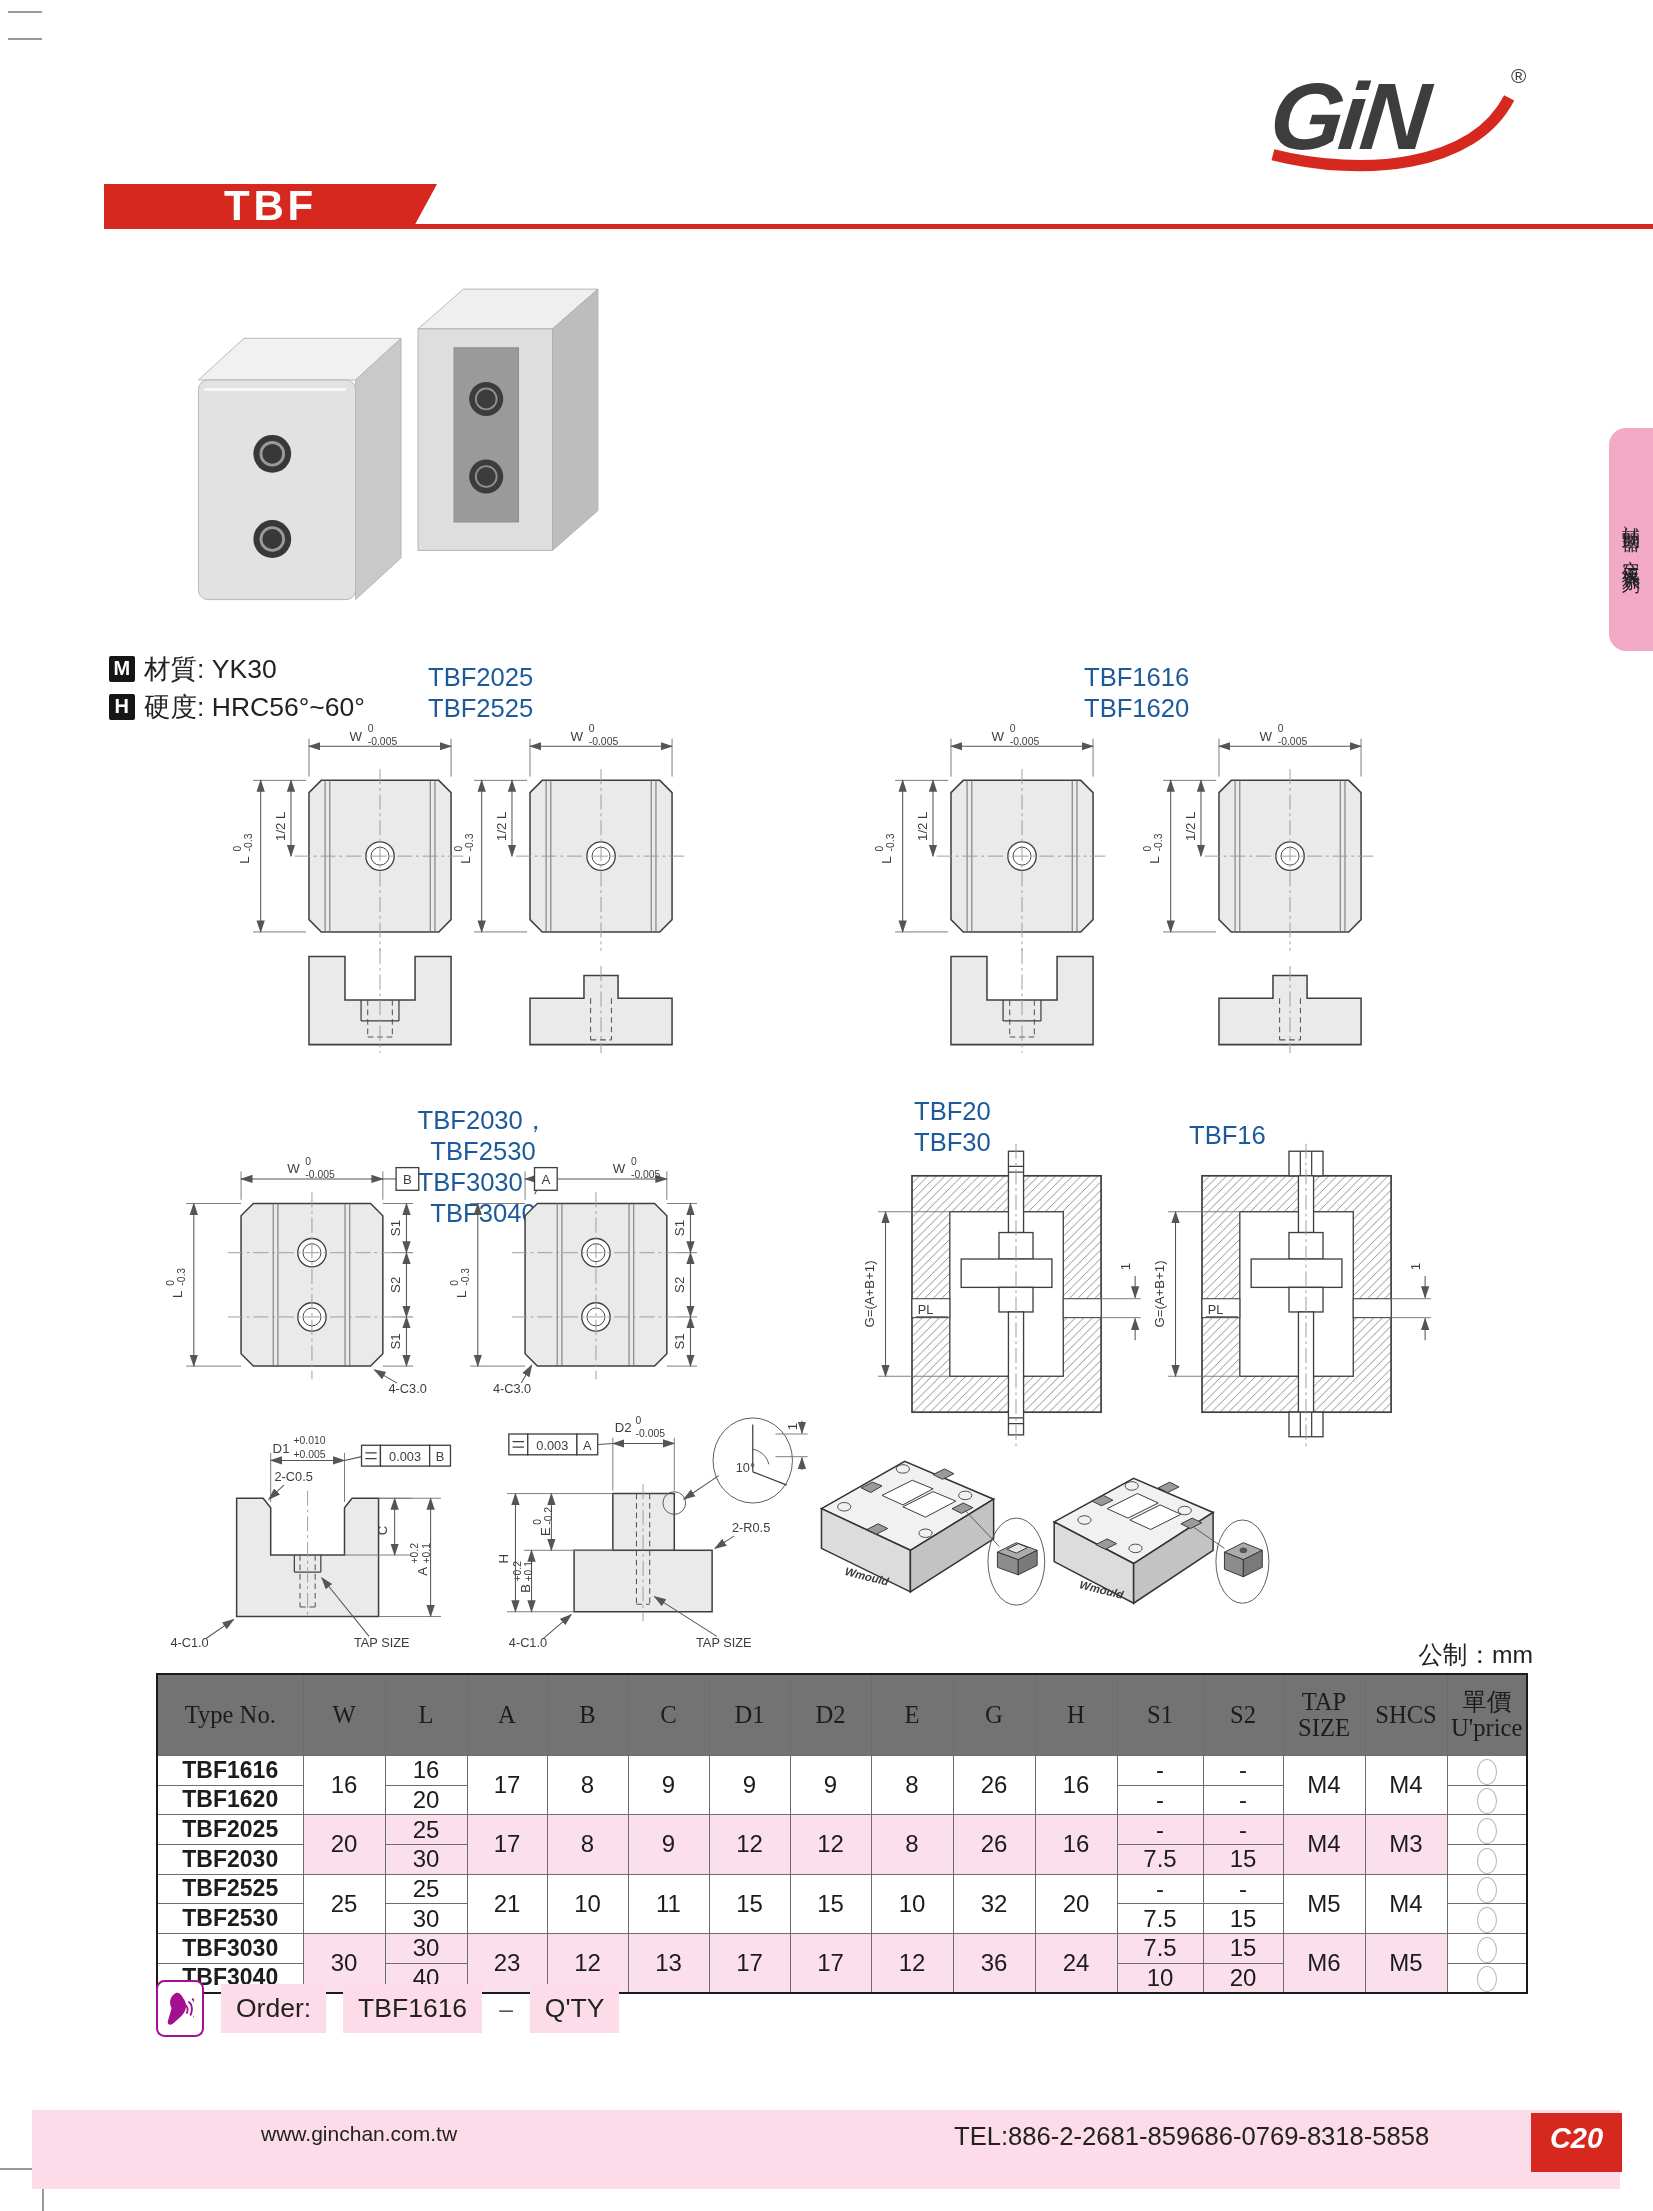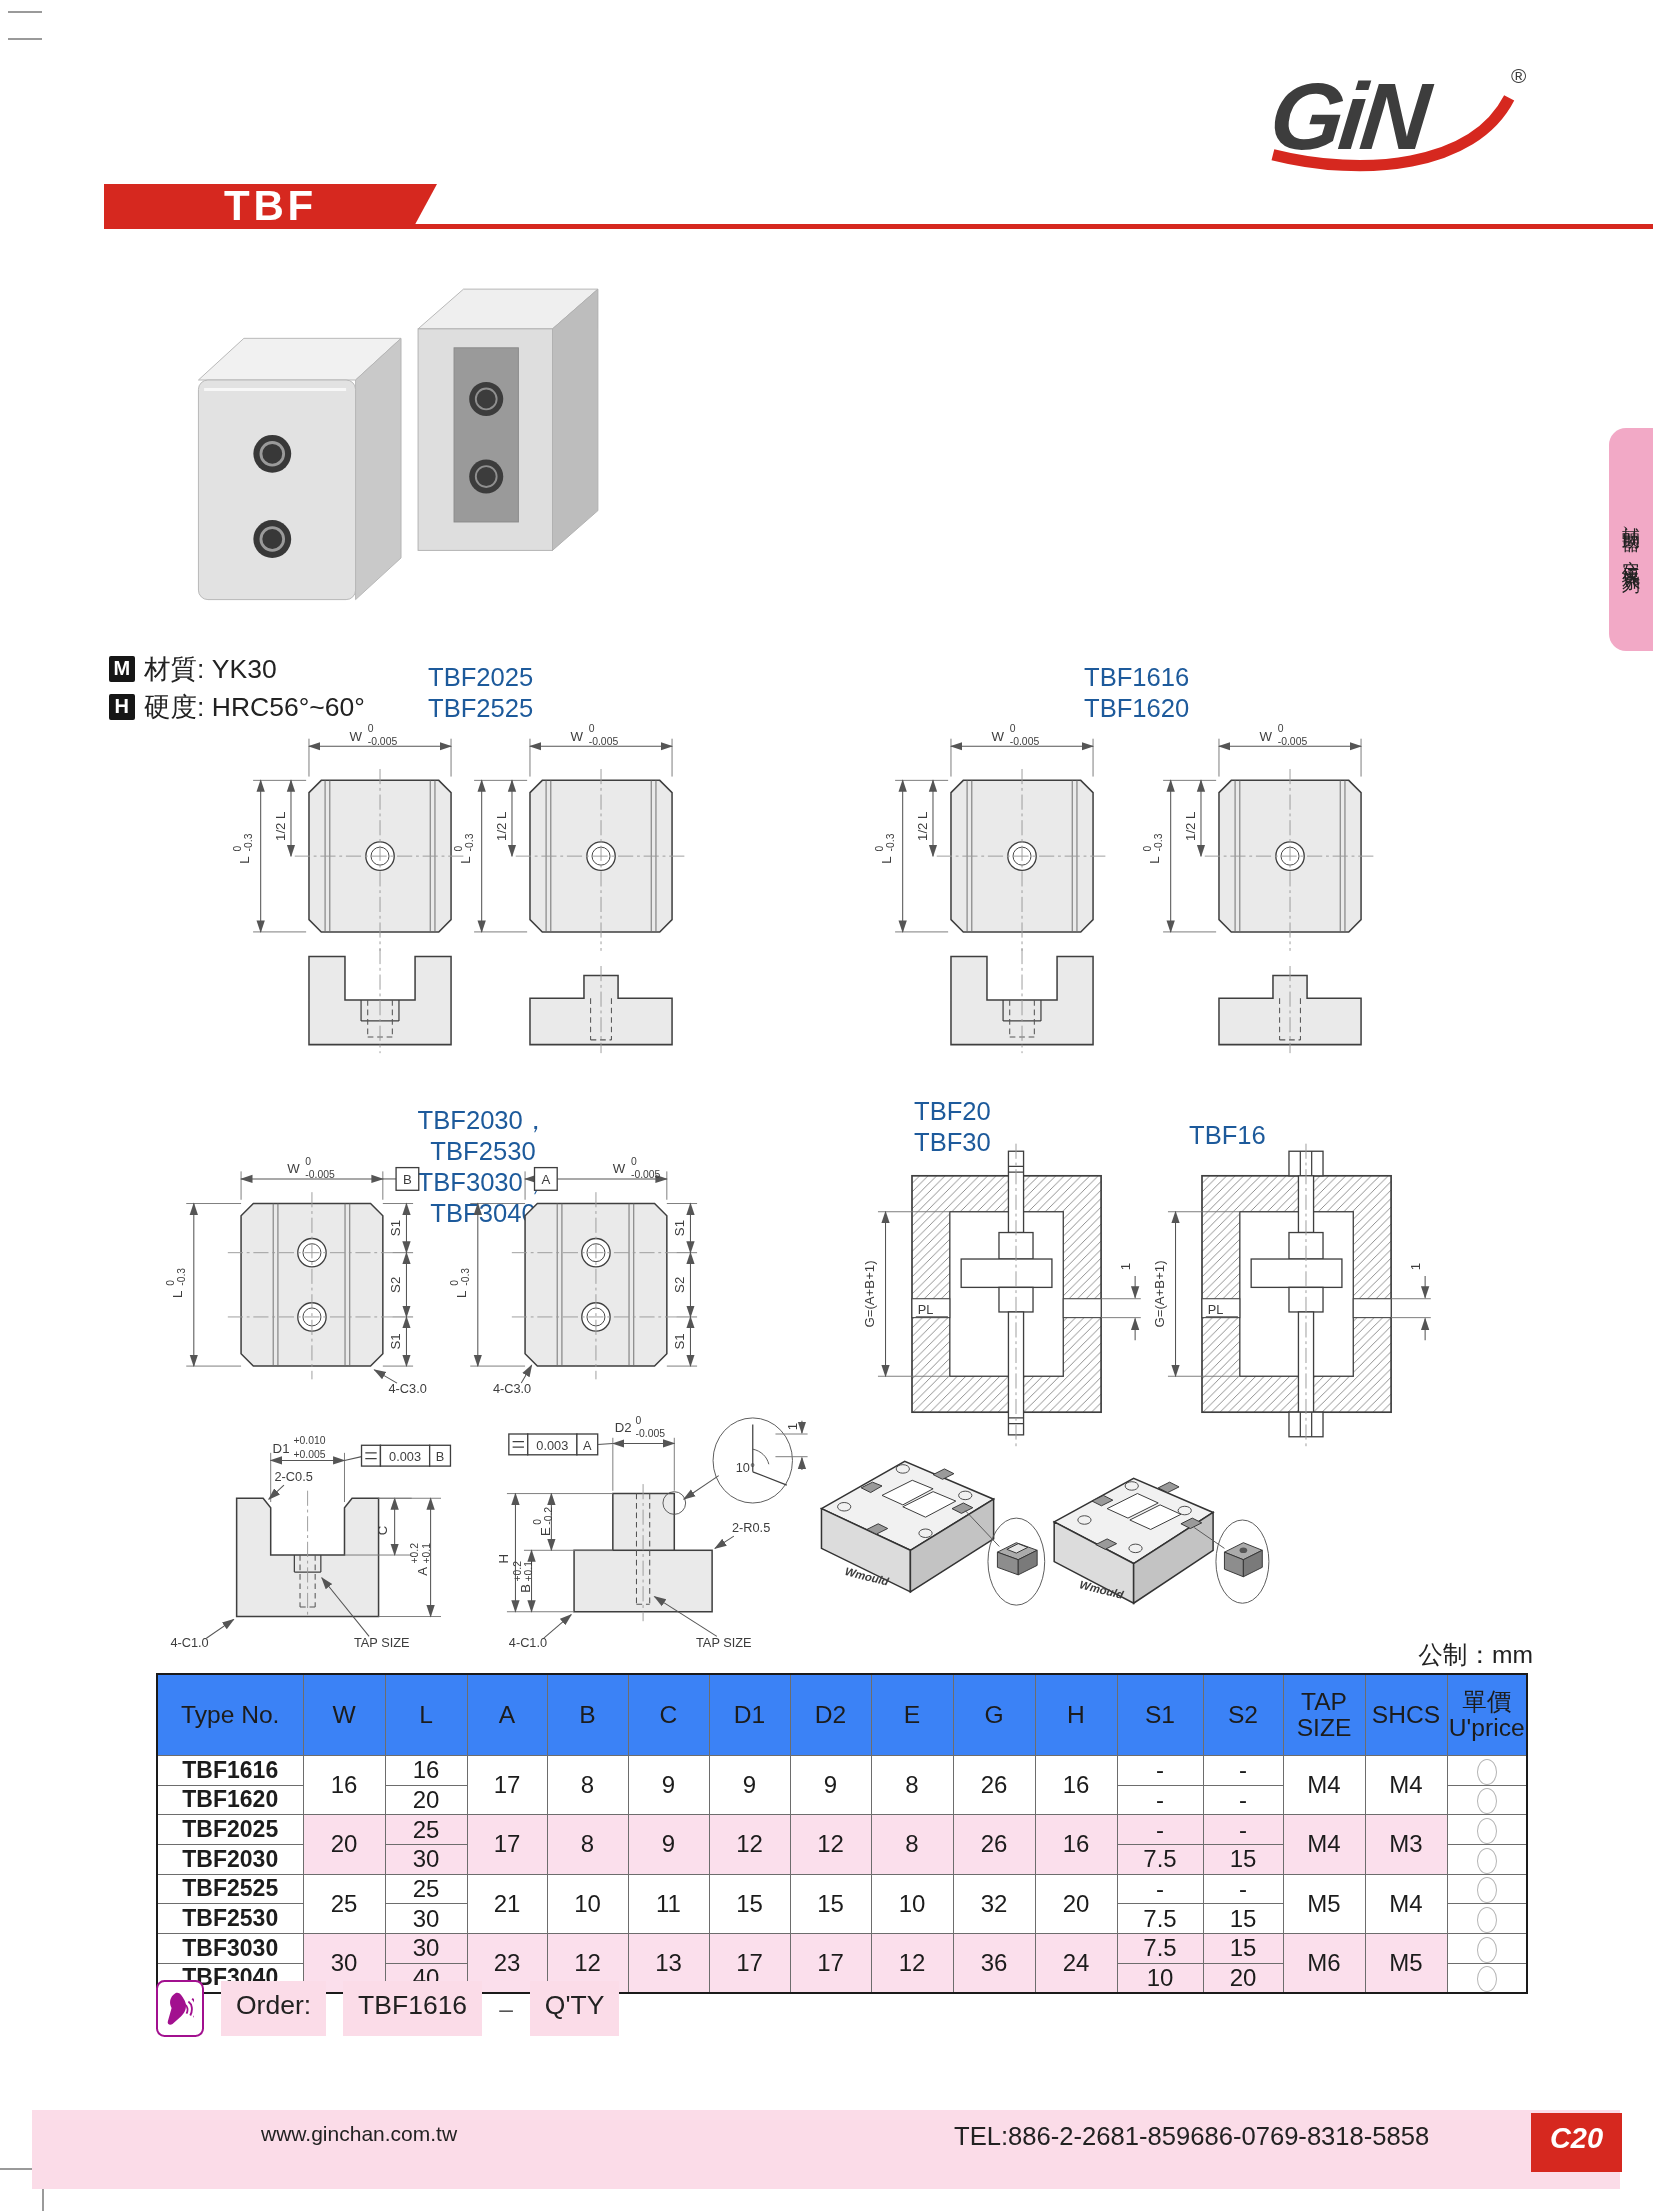--- a/index.html
+++ b/index.html
@@ -34,30 +34,30 @@
   .spec .bx{display:inline-block;width:25.6px;height:25.6px;background:#161616;color:#fff;font-weight:bold;font-size:20px;line-height:25.6px;text-align:center;border-radius:1.9px;}
   
   .blab{position:absolute;color:#1d5a9b;font-size:25.6px;line-height:31px;}
   .blab.ctr{text-align:center;}
   
   .units{left:1363px;top:1638px;width:170px;text-align:right;font-size:24.6px;color:#222;}
   
   #spec-table{position:absolute;left:156px;top:1673px;border-collapse:collapse;table-layout:fixed;}
   #spec-table td,#spec-table th{border:0.9px solid #6d6d6d;text-align:center;vertical-align:middle;padding:0;font-weight:normal;color:#1c1c1c;}
   #spec-table{border:2.8px solid #1a1a1a;}
-  #spec-table th{background:#3b82f6;height:80px;font-size:24.6px;line-height:26.5px;}
+  #spec-table th{background:#737373;height:80px;font-size:24.6px;line-height:26.5px;font-family:Liberation Serif, serif;}
   #spec-table td{height:27.4px;font-size:24px;}
   #spec-table td.type{font-weight:bold;font-size:23px;}
   #spec-table td.pk{background:#fbdfec;}
   #spec-table tr.gtop td{border-top:1.9px solid #2a2a2a;}
   .circ{display:inline-block;width:18px;height:24px;border:1.9px solid #b5b5b5;border-radius:50%;vertical-align:middle;}
   
   .orderrow{left:156px;top:1980px;display:flex;align-items:center;gap:17px;}
   .phonebox{width:44px;height:53px;border:2.8px solid #a2108f;border-radius:8.5px;background:#fff;display:flex;align-items:center;justify-content:center;}
-  .obx{background:#fbdce8;height:55px;line-height:49px;font-size:26.5px;color:#222;padding:0 15px;}
+  .obx{background:#fbdce8;height:49px;line-height:49px;font-size:26.5px;color:#222;padding:0 15px;}
   .odash{font-size:24.6px;color:#555;}
   
   .fband{left:32px;top:2110px;width:1588px;height:79px;background:#fbdce8;}
   .fweb{left:261px;top:2122px;font-size:21px;color:#222;}
   .ftel{left:954px;top:2122px;font-size:25.6px;color:#222;display:flex;}
   .fpage{left:1531px;top:2113px;width:91px;height:59px;background:#d6281f;color:#fff;font-weight:bold;font-size:29px;font-style:italic;text-align:center;line-height:51px;}
   .mark{position:absolute;background:#9a9a9a;}
 </style>
 </head>
 <body>

